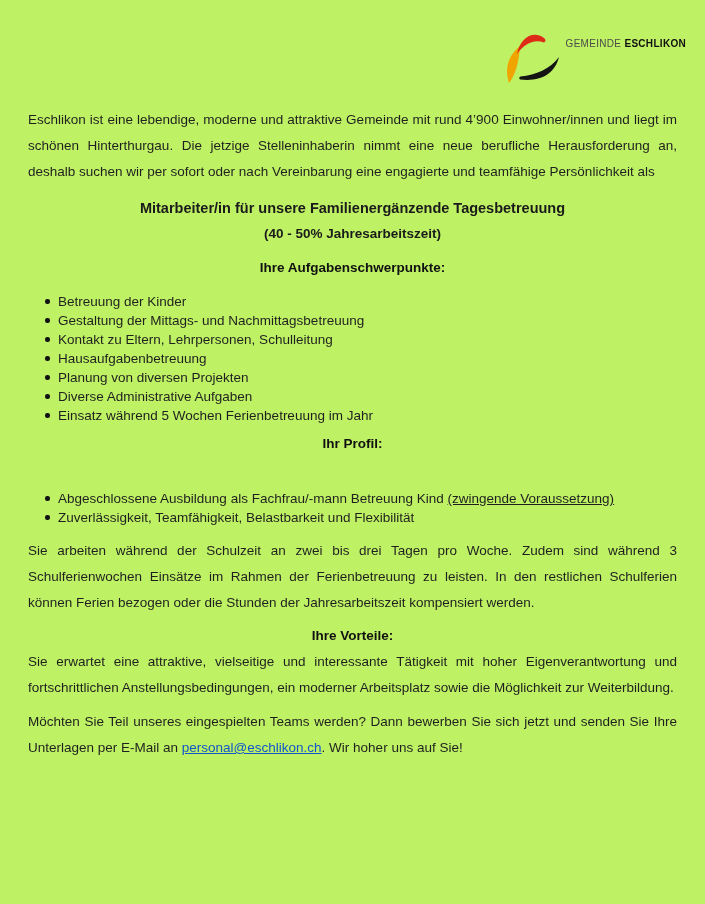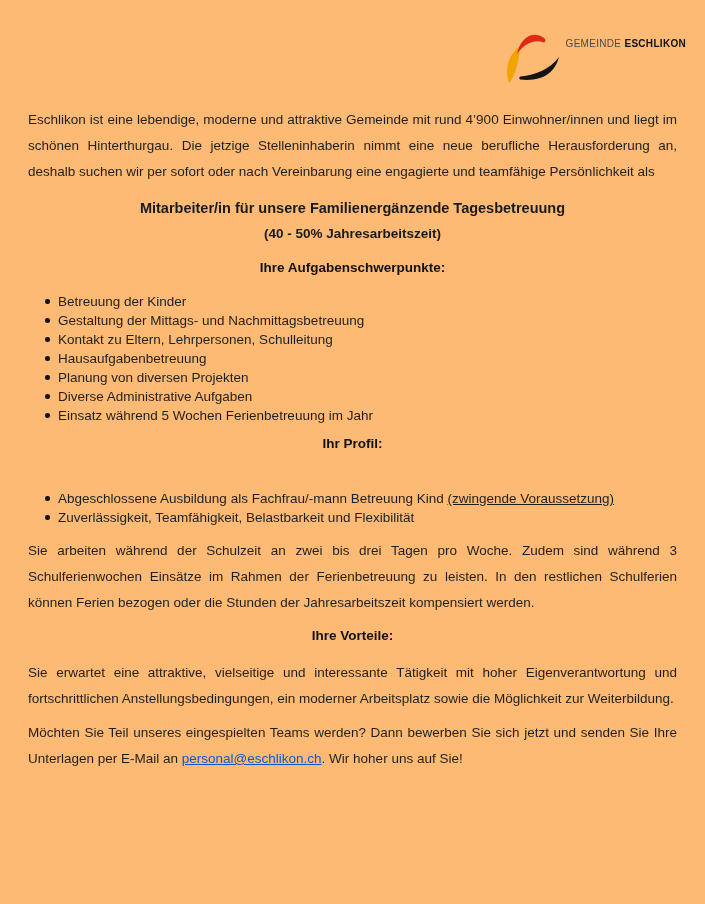--- a/index.html
+++ b/index.html
@@ -1,19 +1,19 @@
 <!DOCTYPE html>
 <html lang="de"><head>
 <meta charset="utf-8">
 <style>
   html,body { margin:0; padding:0; background:#ffffff; }
   .page {
     position:relative;
     width:705px; height:904px;
-    background:#fdba74;
+    background:#bef264;
     font-family:"Liberation Sans", sans-serif;
     color:#1f1f1f;
     box-sizing:border-box;
     padding:28px 28px 0 28px;
     overflow:hidden;
   }
   
   .logo {
     position:absolute; top:29px; right:19px;
     display:flex; align-items:flex-start; gap:5px;
@@ -78,21 +78,21 @@
     content:"";
     position:absolute;
     left:17px; top:7px;
     width:4.5px; height:4.5px;
     border-radius:50%;
     background:#111111;
   }
   .underlined { text-decoration:underline; }
 
   .para-schedule { margin-top:11px; }
-  .para-benefits { margin-top:11px; }
+  .para-benefits { }
   .para-apply    { margin-top:8px; }
   .para-contact  { margin-top:16px; }
 
   a.email-link {
     color:#1155CC;
     text-decoration:underline;
     cursor:pointer;
   }
 </style>
 </head>

